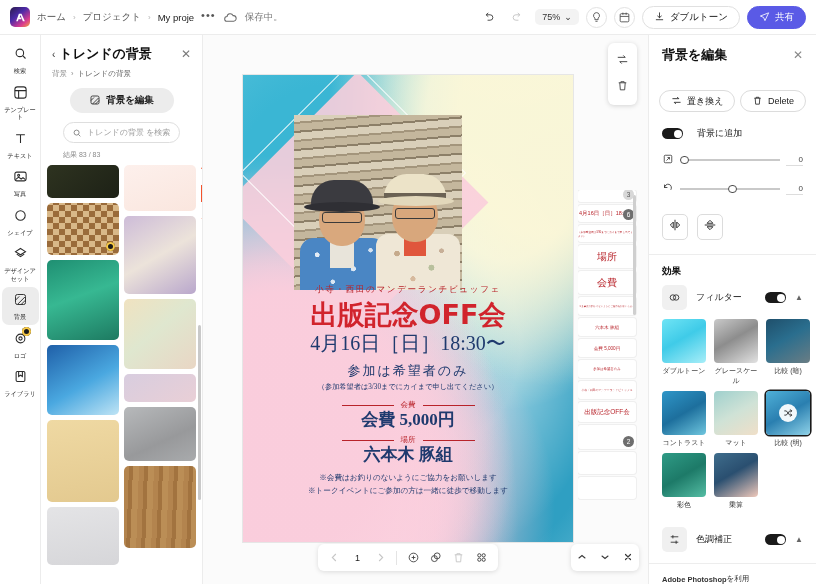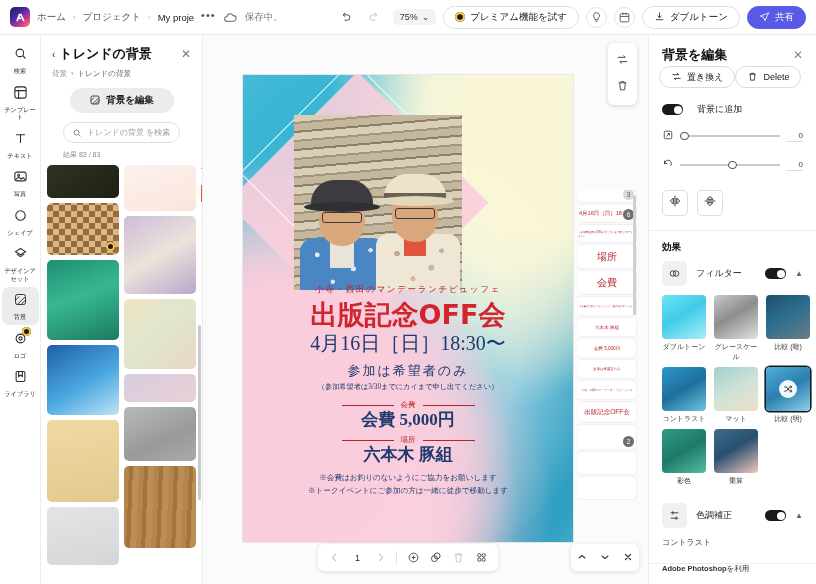--- a/index.html
+++ b/index.html
@@ -286,21 +286,21 @@
     position: absolute; top: 35px; left: 648px; width: 168px; height: 549px;
     background: #fff; border-left: 1px solid #ececec; overflow: hidden;
     z-index: 20;
   }
   .rp-head {
     padding: 11px 13px 0; display: flex; align-items: center;
   }
   .rp-title { font-size: 13px; font-weight: bold; color: #111; flex: 1; }
   .rp-close { font-size: 12px; color: #888; cursor: pointer; }
   .rp-btnrow {
-    display: flex; justify-content: flex-start; margin-top: 2px;
+    display: flex; justify-content: space-between; margin-top: 26px;
     padding: 0 10px;
   }
   .rbtn {
     border: 1px solid #dcdcdc; border-radius: 14px; height: 22px;
     display: flex; align-items: center; justify-content: center; gap: 5px;
     font-size: 9px; color: #1a1a1a; cursor: pointer; padding: 0 11px;
     white-space: nowrap; background:#fff;
   }
   .rbtn svg { width: 11px; height: 11px; }
   .rbtn.wide { margin: 8px auto 0; }
@@ -364,21 +364,21 @@
     position: absolute; left: 50%; top: 50%; transform: translate(-50%,-50%);
     width: 18px; height: 18px; border-radius: 50%; background: rgba(255,255,255,.94);
     display: flex; align-items: center; justify-content: center;
   }
   .fthumb .shuffle svg { width: 10px; height: 10px; color: #222; }
   .fname { font-size: 7px; color: #3a3a3a; text-align: center; margin-top: 3px; }
   .ct-label { font-size: 8px; color: #444; padding: 0 13px; margin-top: 9px; }
   .footer {
     position: absolute; bottom: 0; left: 0; width: 168px; height: 21px;
     border-top: 1px solid #ededed; background: #fff;
-    display: flex; align-items: flex-start; padding: 0 13px;
+    display: flex; align-items: flex-end; padding: 0 13px;
     font-size: 7.5px; color: #333;
   }
   .footer b { font-weight: bold; }
 </style>
 </head>
 <body>
 
 <div id="app">
 
   <div class="topbar">
@@ -408,24 +408,20 @@
     </div>
     <div class="ic-btn" style="color:#c7c7c7">
       <svg viewBox="0 0 24 24" fill="none" stroke="currentColor" stroke-width="1.8" stroke-linecap="round">
           <path d="M16 7H9a5 5 0 000 10h4"></path>
           <path d="M13 4l3.5 3L13 10"></path>
         </svg>
     </div>
     <div class="zoomsel">
       <span>75%</span>
       <span>⌄</span>
-    </div>
-    <div class="pill">
-      <span class="premium-dot"></span>
-      <span>プレミアム機能を試す</span>
     </div>
     <div class="ic-btn round-o">
       <svg viewBox="0 0 24 24" fill="none" stroke="currentColor" stroke-width="1.6">
           <path d="M12 3a5.5 5.5 0 00-3 10.1V16h6v-2.9A5.5 5.5 0 0012 3z"></path>
           <path d="M10 19h4"></path>
         </svg>
     </div>
     <div class="ic-btn round-o">
       <svg viewBox="0 0 24 24" fill="none" stroke="currentColor" stroke-width="1.6">
           <rect x="4" y="5" width="16" height="15" rx="2"></rect>

